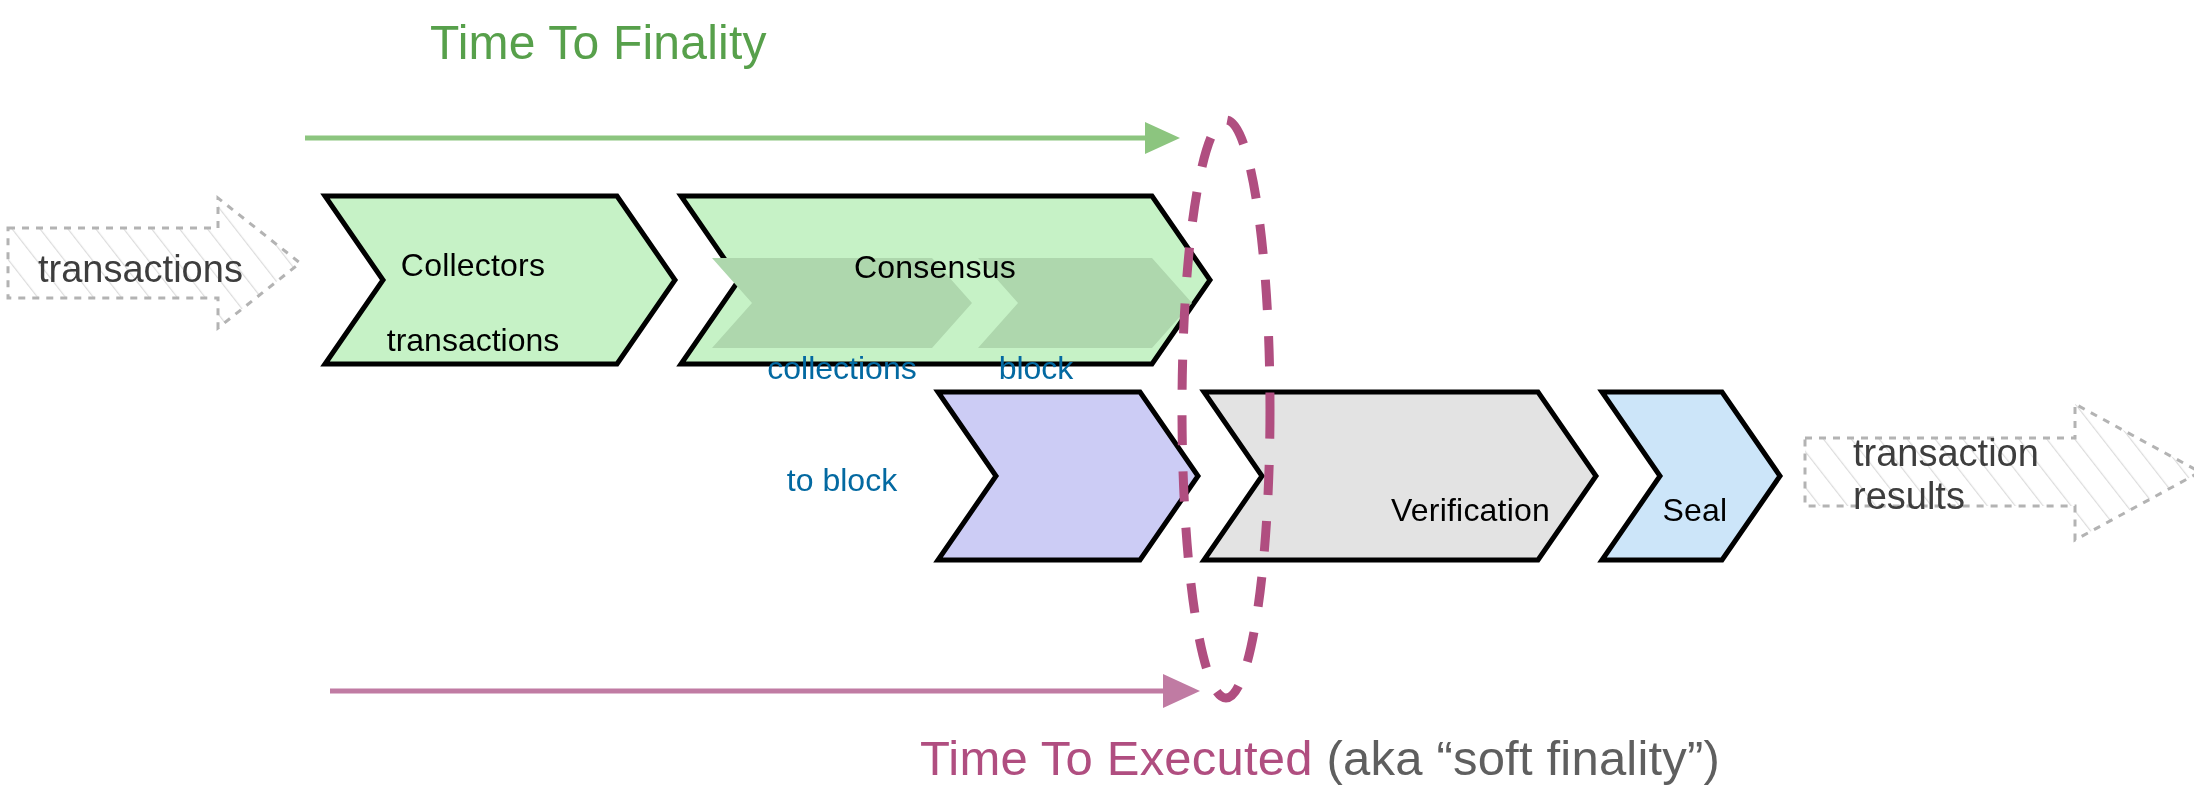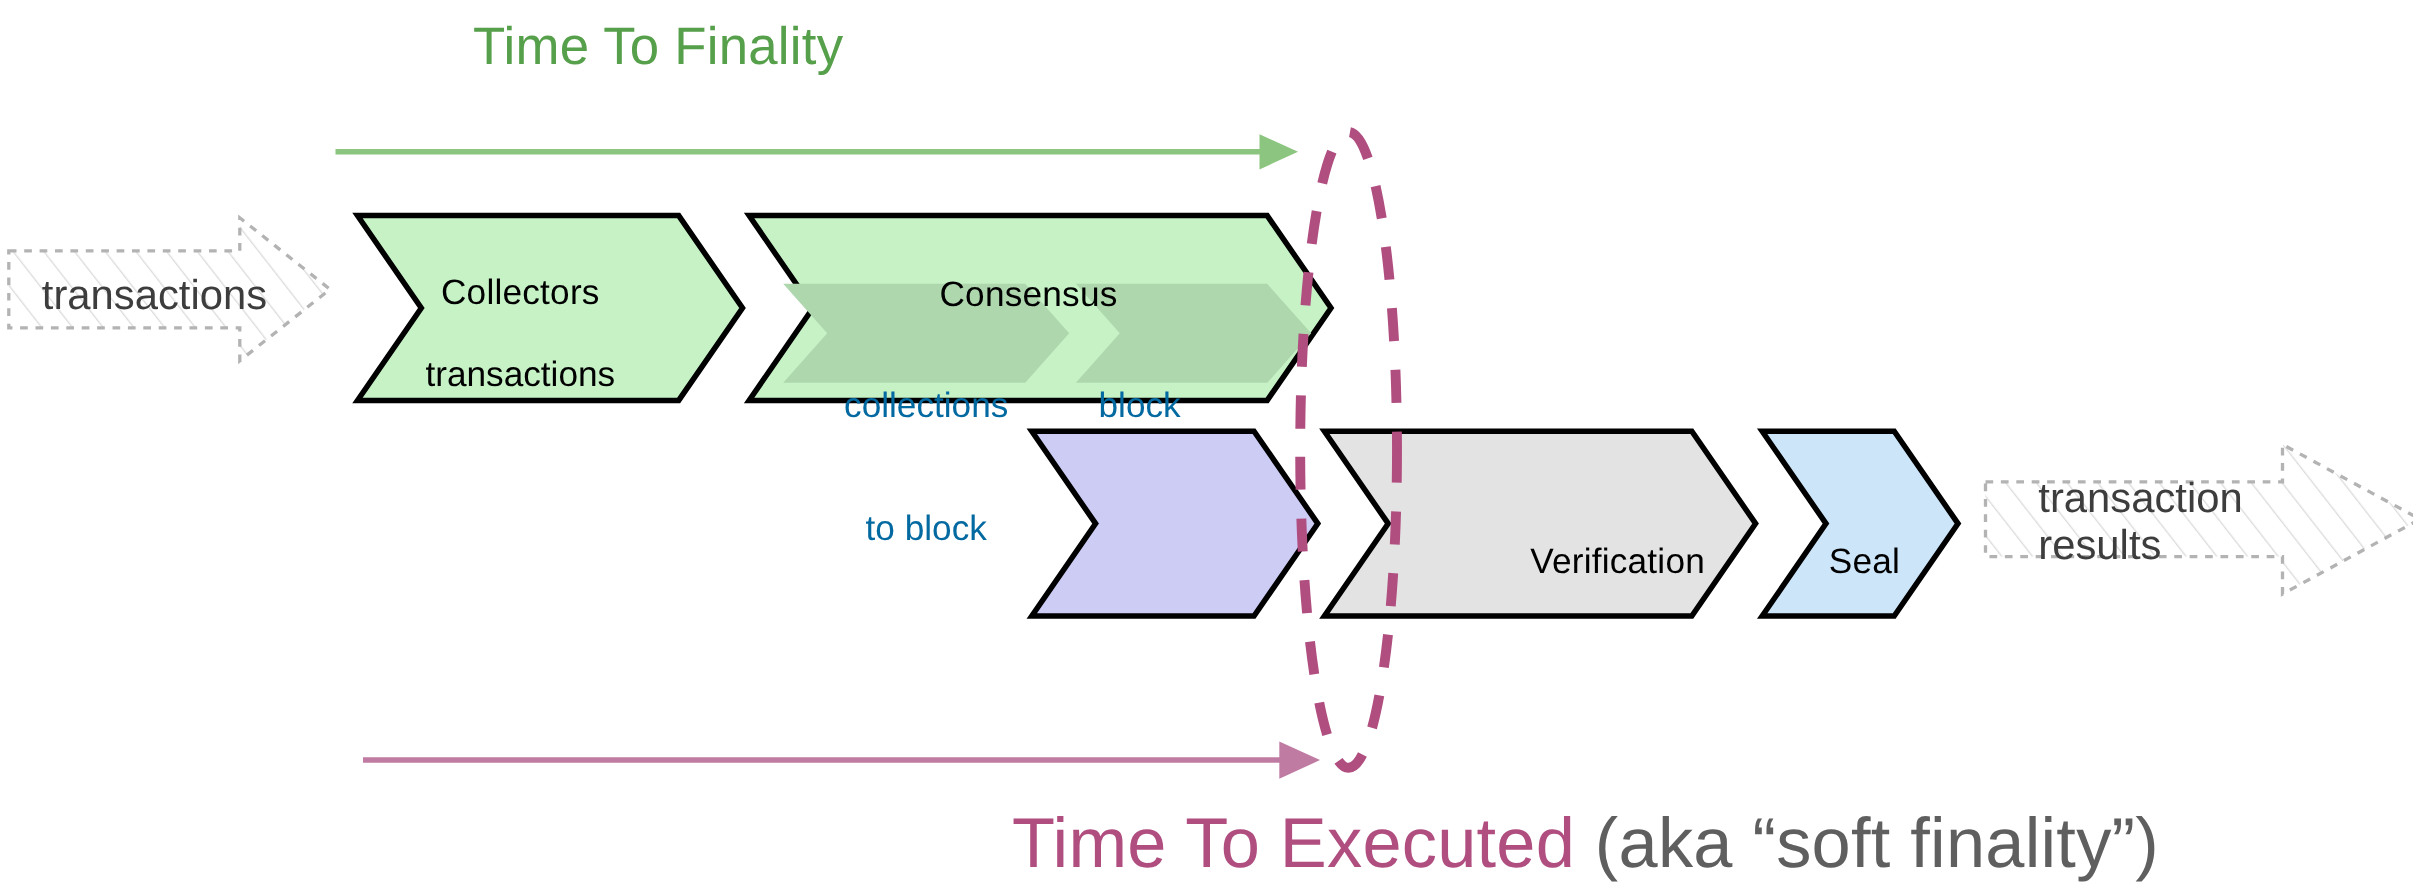--- a/index.html
+++ b/index.html
@@ -37,21 +37,21 @@
   .title-ttf {
     left: 430px;
     top: 17px;
     font-size: 48px;
     color: #57a04b;
     letter-spacing: 0.2px;
   }
   .title-tte {
     left: 920px;
     top: 732px;
-    font-size: 64px;
+    font-size: 49px;
     letter-spacing: 0.2px;
   }
   .title-tte .accent { color: #b04e80; }
   .title-tte .muted  { color: #5f5f5f; }
 
   .ghost-text {
     position: absolute;
     color: #3d3d3d;
     font-size: 38px;
     line-height: 1.12;

